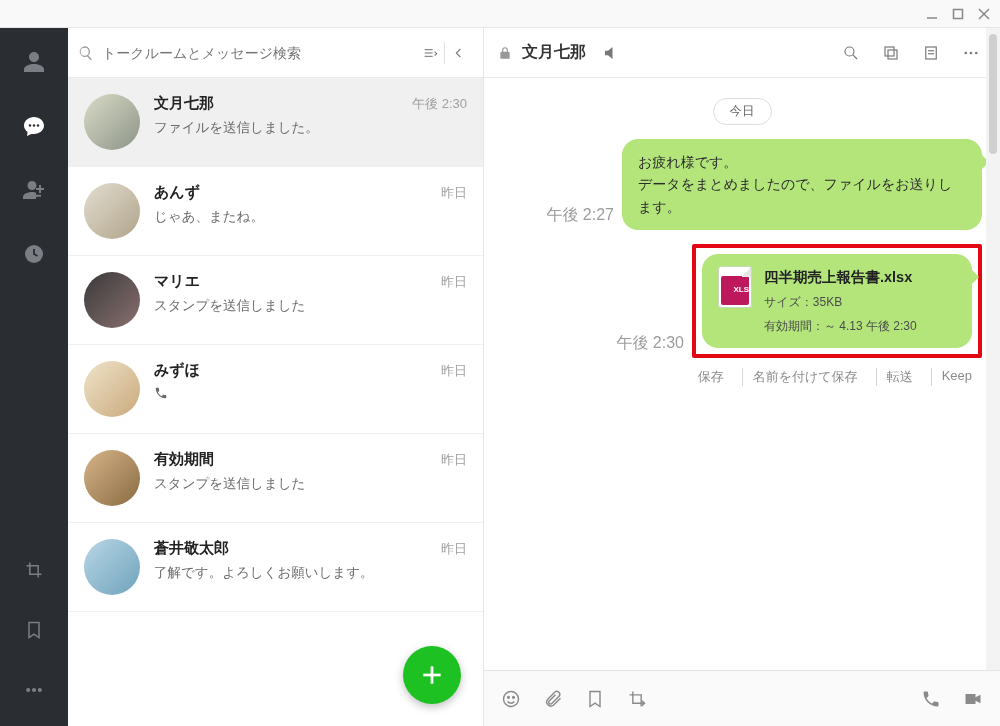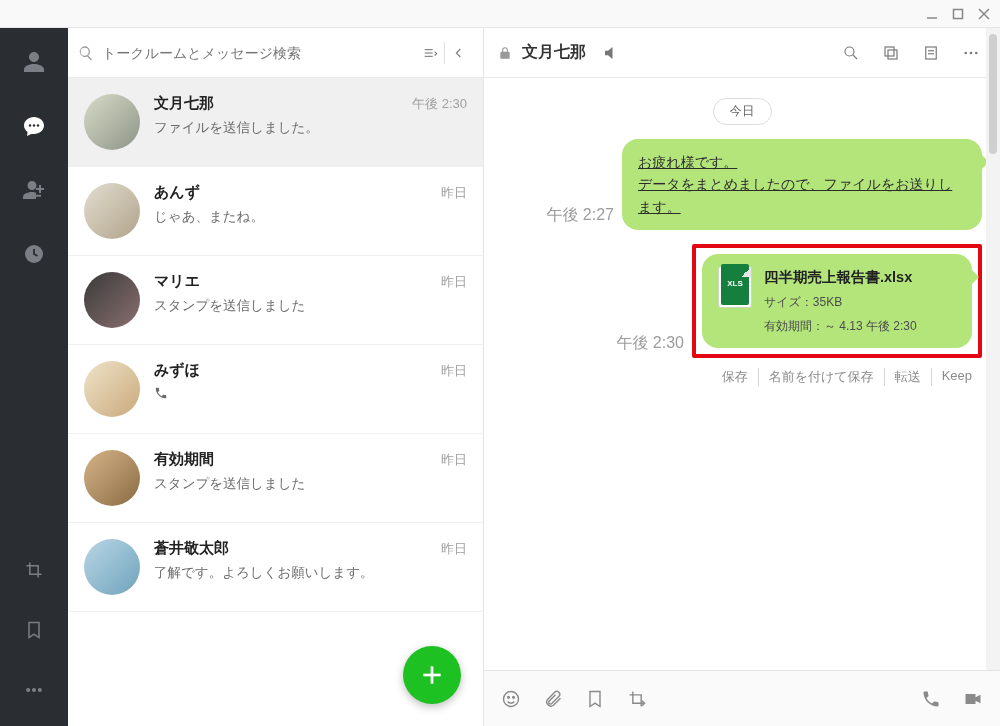--- a/index.html
+++ b/index.html
@@ -58,28 +58,28 @@
 .date-divider { align-self:center; background:#fff; border:1px solid #dcdcdc; border-radius:14px; padding:4px 16px; font-size:12.5px; color:#666;}
 .msg-row { display:flex; align-items:flex-end; gap:8px; }
 .msg-row.out { justify-content:flex-end; }
 .msg-time { font-size:16px; color:#9c9c9c; margin-bottom:4px; white-space:nowrap;}
 .bubble { background:#b3e57b; border-radius:16px; padding:12px 16px; max-width:360px; font-size:14px; line-height:1.6; color:#2c2c2c; position:relative;}
 .bubble.tail::after{content:"";position:absolute;right:-7px;top:14px;width:0;height:0;border:9px solid transparent;border-left-color:#b3e57b;border-right:0;}
 
 .file-card { display:flex; gap:12px; align-items:flex-start;}
 .file-icon { width:34px; height:42px; background:#fff; border:1px solid #c9d8bc; border-radius:3px; position:relative; display:flex; flex-direction:column; justify-content:flex-end;}
 .file-icon .corner{position:absolute;top:0;right:0;width:10px;height:10px;background:linear-gradient(135deg,transparent 50%,#e6e6e6 50%);}
-.file-icon .tag{background:#15803d;color:#fff;font-size:8px;font-weight:700;text-align:center;padding:14px 0;margin:0 2px 2px;border-radius:2px;}
+.file-icon .tag{background:#be185d;color:#fff;font-size:8px;font-weight:700;text-align:right;padding:8px 0;margin:0 2px 2px;border-radius:2px;}
 .file-meta{display:flex;flex-direction:column;gap:4px;}
 .file-name{font-weight:700;font-size:14.5px;color:#222;}
 .file-sub{font-size:12px;color:#4c4c4c;}
 
 .highlight-box{border:4px solid #e30613;padding:6px;border-radius:2px;}
 
-.msg-actions { display:flex; justify-content:flex-end; gap:0; font-size:13px; color:#8b8b8b; margin-top:-4px;}
+.msg-actions { display:flex; justify-content:flex-end; gap:8px; font-size:13px; color:#8b8b8b; margin-top:-4px;}
 .msg-actions span{padding:0 10px;cursor:pointer;}
 .msg-actions span+span{border-left:1px solid #d6d6d6;}
 
 .composer { height:56px; border-top:1px solid #e5e5e5; background:#fafafa; display:flex; align-items:center; padding:0 14px; gap:16px;}
 .composer .cbtn{width:26px;height:26px;display:flex;align-items:center;justify-content:center;cursor:pointer;color:#8a8a8a;}
 .composer .cbtn svg{width:20px;height:20px;fill:none;stroke:currentColor;stroke-width:1.7;}
 .composer .cbtn.fill svg{fill:currentColor;stroke:none;}
 .composer .csp{flex:1;}
 .scrollbar{position:absolute;top:0;right:0;bottom:56px;width:14px;background:#f3f3f3;}
 .scrollbar .thumb{position:absolute;left:3px;right:3px;top:6px;height:120px;background:#cfcfcf;border-radius:4px;}
@@ -296,21 +296,21 @@
             <circle cx="19" cy="12" r="1.8"></circle>
           </svg>
         </div>
     </div>
 
     <div class="msg-area">
       <div class="date-divider">今日</div>
 
       <div class="msg-row out">
         <span class="msg-time">午後 2:27</span>
-        <div class="bubble tail" style="white-space:pre-line;text-decoration:underline;">お疲れ様です。
+        <div class="bubble tail" style="white-space:pre-line;">お疲れ様です。
 データをまとめましたので、ファイルをお送りします。</div>
       </div>
 
       <div class="msg-row out">
         <span class="msg-time">午後 2:30</span>
         <div class="highlight-box">
           <div class="bubble tail" style="min-width:270px;">
             <div class="file-card">
               <div class="file-icon">
                   <div class="corner"></div>

